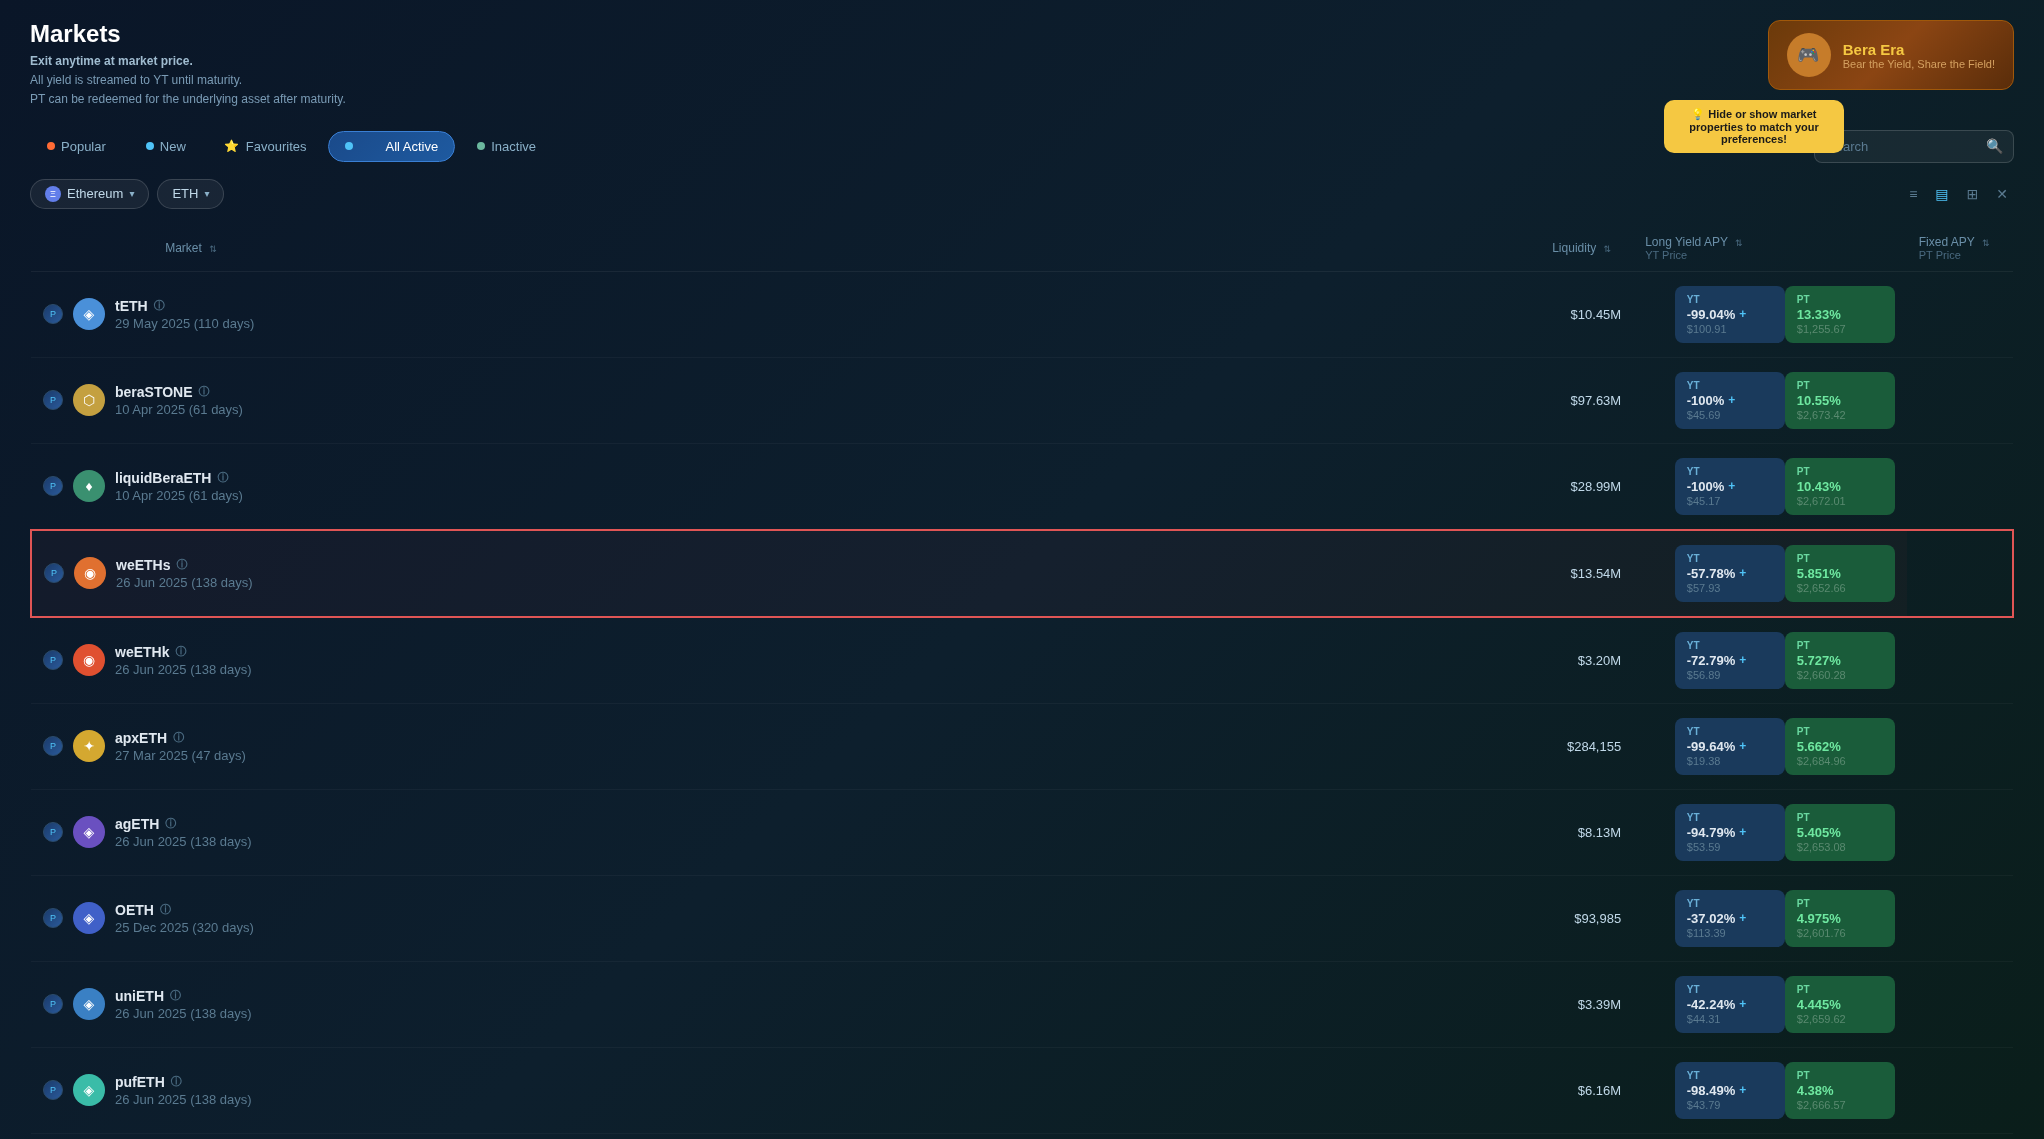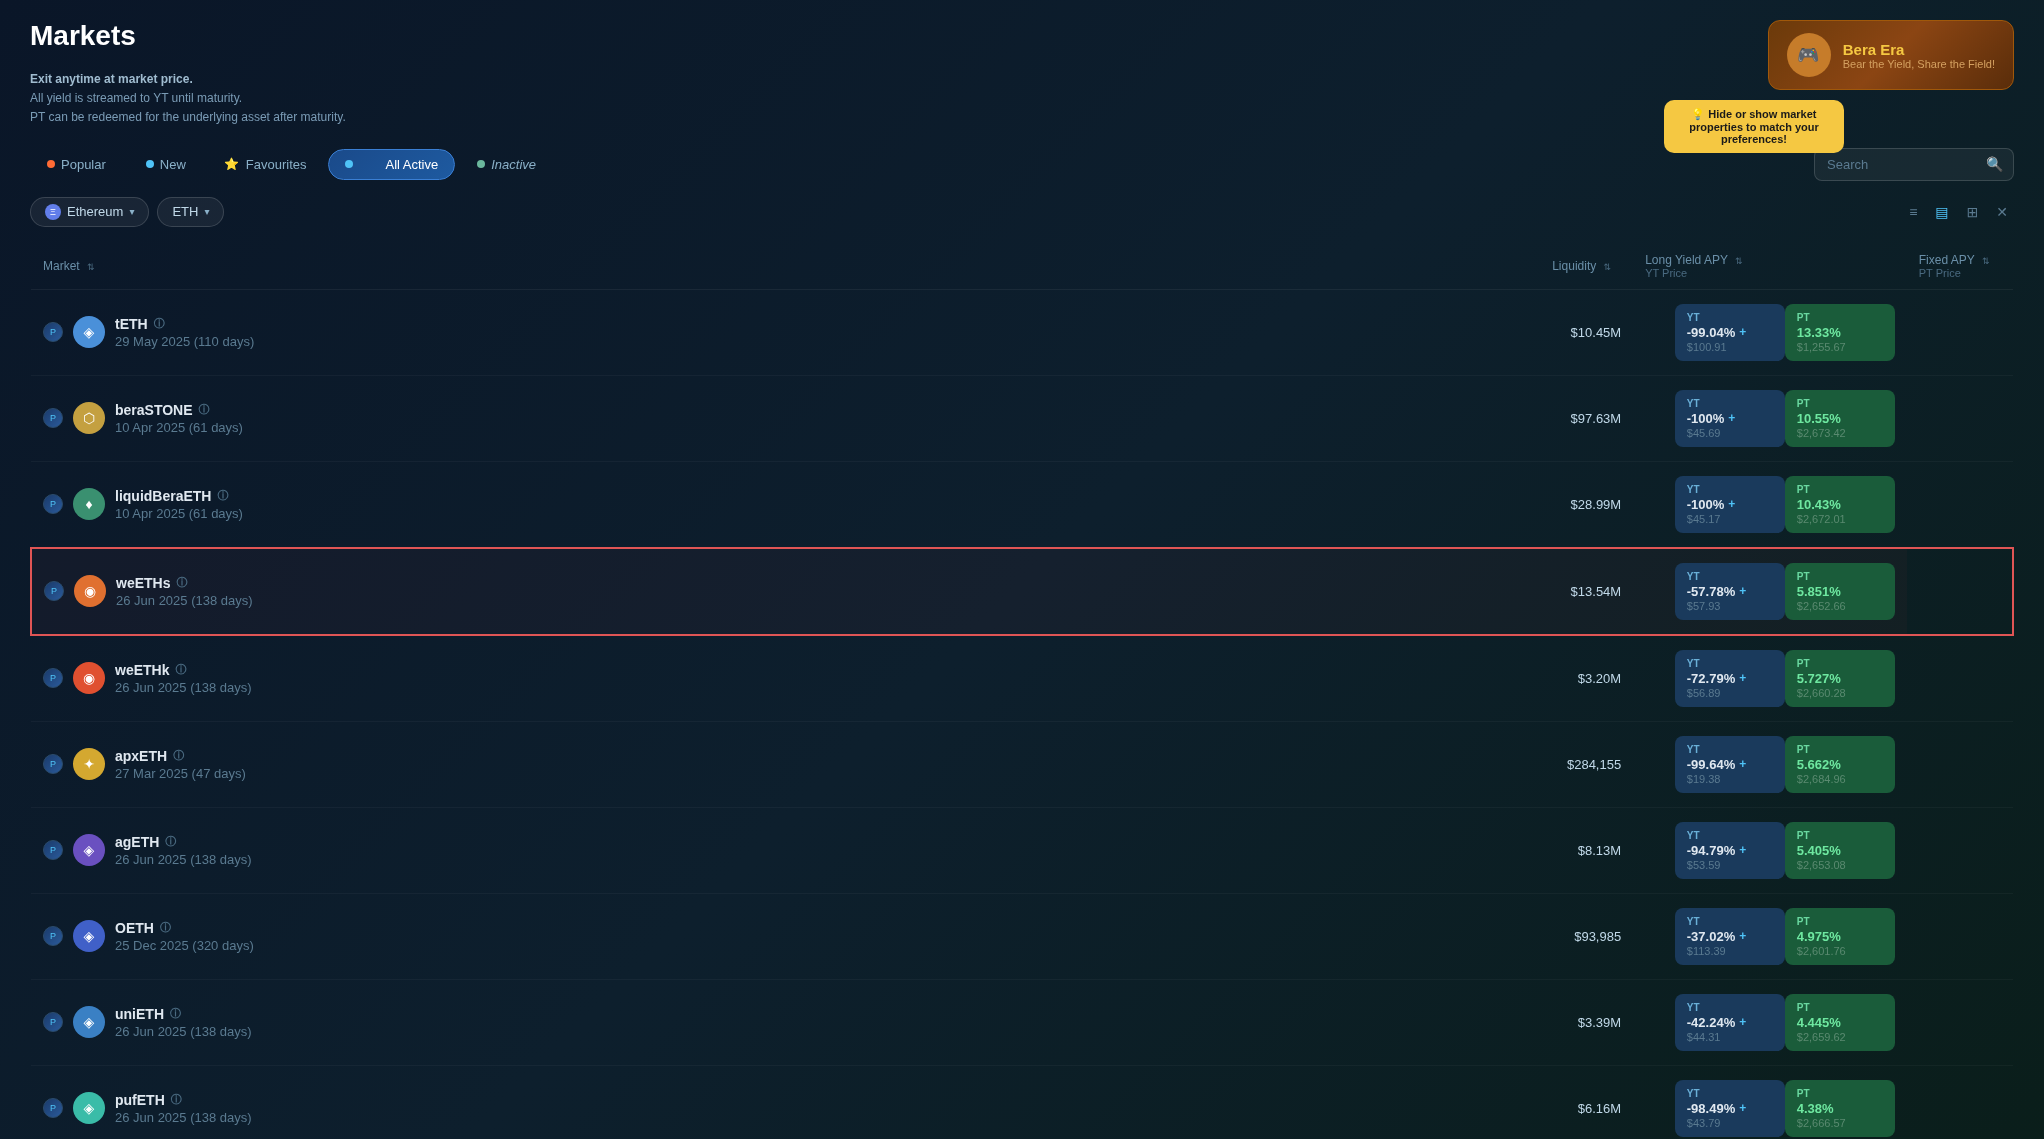--- a/index.html
+++ b/index.html
@@ -23,24 +23,24 @@
 
     
     .header {
       display: flex;
       justify-content: space-between;
       align-items: flex-start;
       margin-bottom: 20px;
     }
 
     .header-left h1 {
-      font-size: 28px;
+      font-size: 24px;
       font-weight: 700;
       color: #ffffff;
-      margin-bottom: 18px;
+      margin-bottom: 4px;
     }
 
     .header-subtitle {
       font-size: 12px;
       color: #7a9bb5;
       line-height: 1.6;
     }
 
     .header-subtitle .bold {
       font-weight: 600;
@@ -158,21 +158,20 @@
 
     .tab-allactive .tab-dot {
       width: 8px; height: 8px;
       background: #4fc3f7;
       border-radius: 50%;
     }
 
     .tab-inactive {
       background: transparent;
       color: #8ab0c8;
-      font-style: italic;
     }
 
     .tab-inactive .tab-dot {
       width: 8px; height: 8px;
       background: #6bb89e;
       border-radius: 50%;
     }
 
     
     .search-container {
@@ -540,21 +539,21 @@
       <button class="view-btn">≡</button>
       <button class="view-btn active">▤</button>
       <button class="view-btn">⊞</button>
       <button class="view-btn">✕</button>
     </div>
   </div>
 
   <table class="market-table">
     <thead>
       <tr>
-        <th style="width:320px;">
+        <th style="width:320px;text-align:center;">
           <span>Market</span>
           <span class="sort-icon">⇅</span>
         </th>
         <th colspan="6" style="width:60%;"></th>
         <th class="th-right">
           <span>Liquidity</span>
           <span class="sort-icon">⇅</span>
         </th>
         <th class="th-right">
           <span>Long Yield APY</span>

